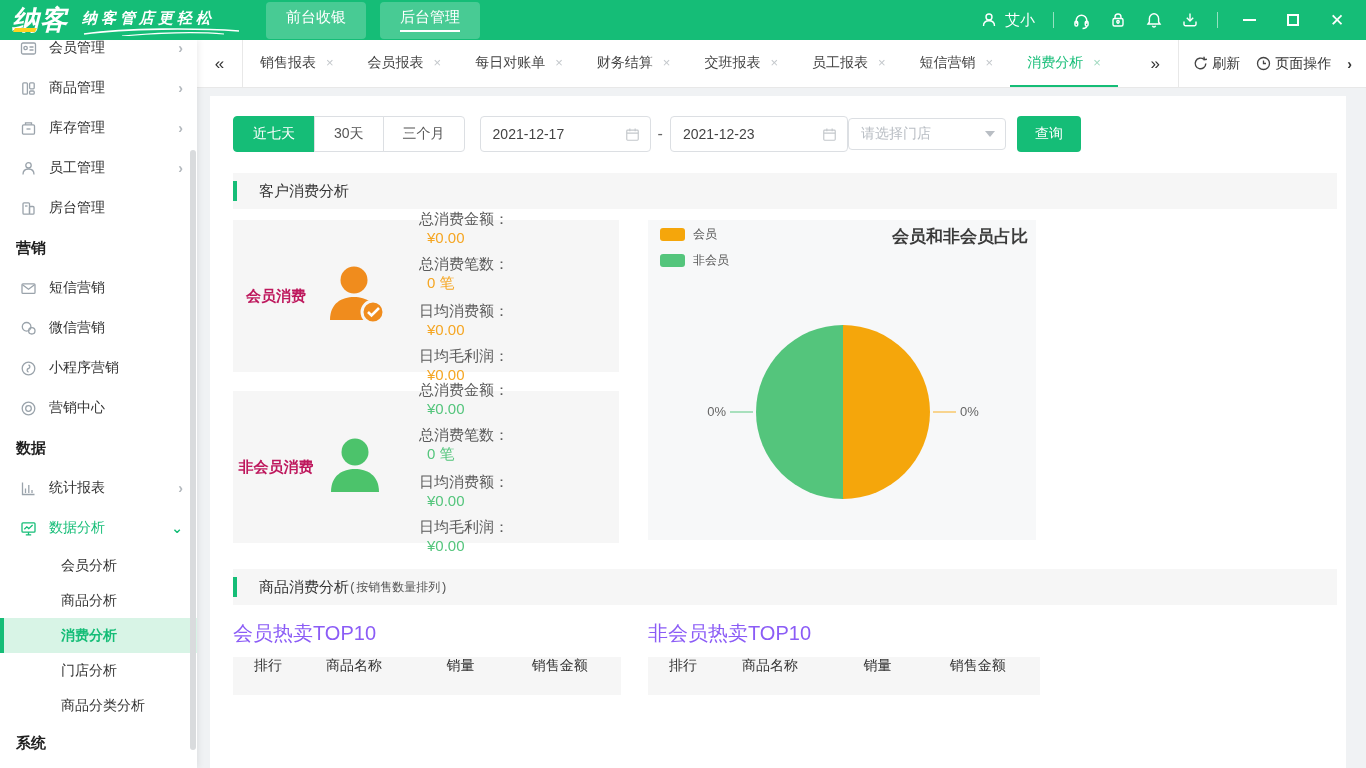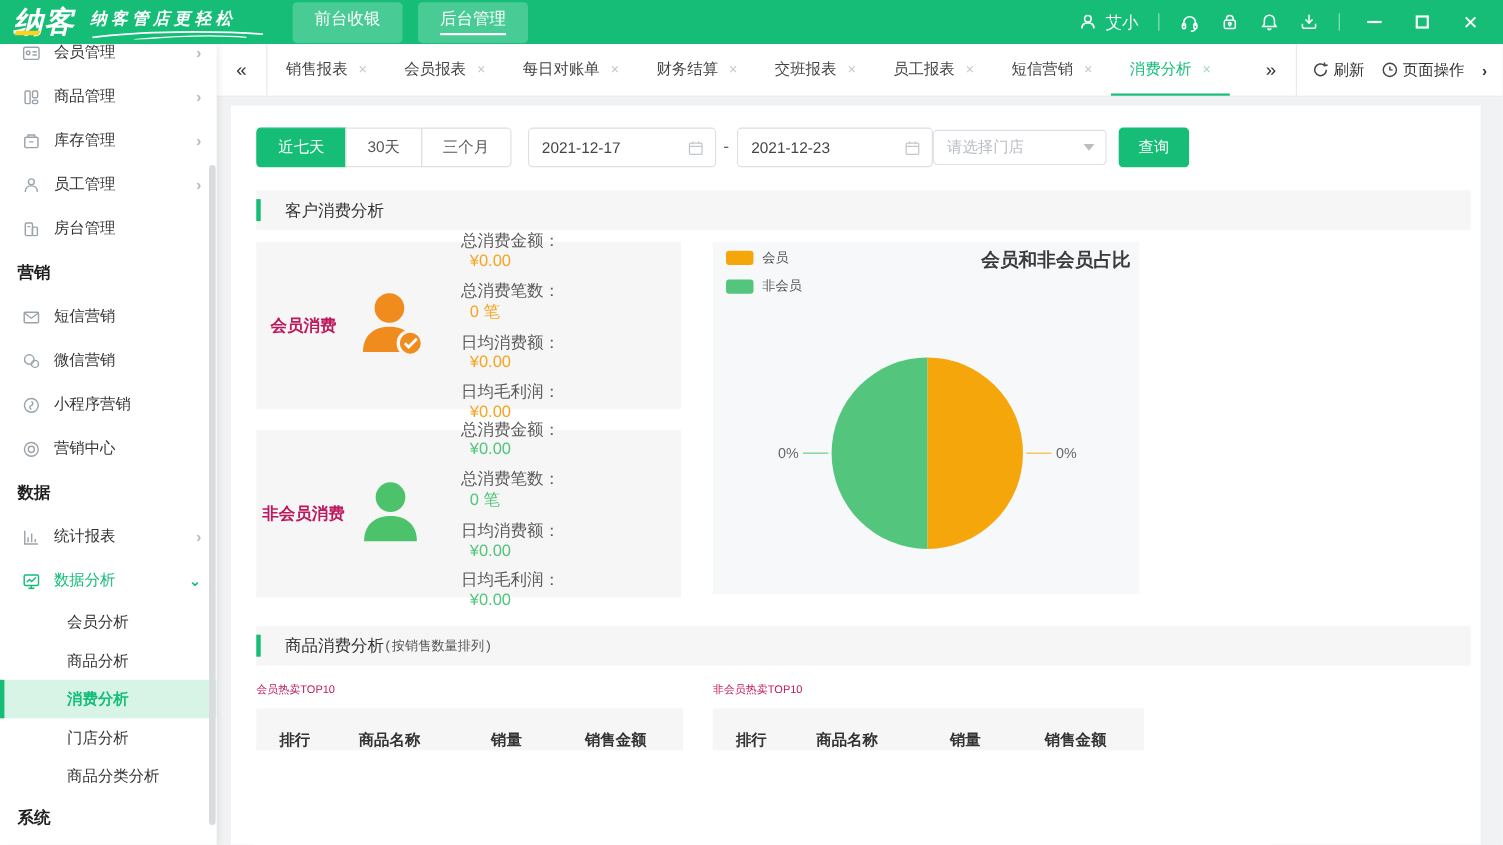--- a/index.html
+++ b/index.html
@@ -97,22 +97,22 @@
   .pie-panel { width:388px; height:320px; background:#f7f8f9; margin-left:29px; position:relative; }
   .legend { position:absolute; left:12px; top:6px; }
   .leg-item { display:flex; align-items:center; gap:8px; margin-bottom:9px; cursor:pointer; }
   .leg-swatch { width:25px; height:13px; border-radius:3px; }
   .leg-lbl { font-size:12px; color:#555; }
   .pie-title { position:absolute; right:8px; top:5px; font-size:17px; font-weight:bold; color:#3b3b3b; }
 
   
   .tables-row { display:flex; margin-top:15px; }
   .tbl-col { width:388px; } .tbl-col.right { width:392px; margin-left:27px; }
-  .tbl-title { font-size:10px; color:#be185d; }
-  .tbl-head { margin-top:10px; height:38px; background:#f6f6f6; display:flex; align-items:flex-end; font-size:14px; color:#333;font-weight:bold; }
+  .tbl-title { font-size:20px; color:#8b5cf6; }
+  .tbl-head { margin-top:10px; height:38px; background:#f6f6f6; display:flex; align-items:flex-start; font-size:14px; color:#333; }
   .th-rank { width:24%; padding-left:21px; } .th-name { width:31%; } .th-qty { width:22%; } .th-amt { width:23%; }
 </style>
 </head>
 <body>
 
 <div class="topbar">
   <div class="logo-wrap">
     <div class="logo-text"><span class="logo-accent"></span><span>纳客</span></div>
   </div>
   <div class="slogan-wrap">

